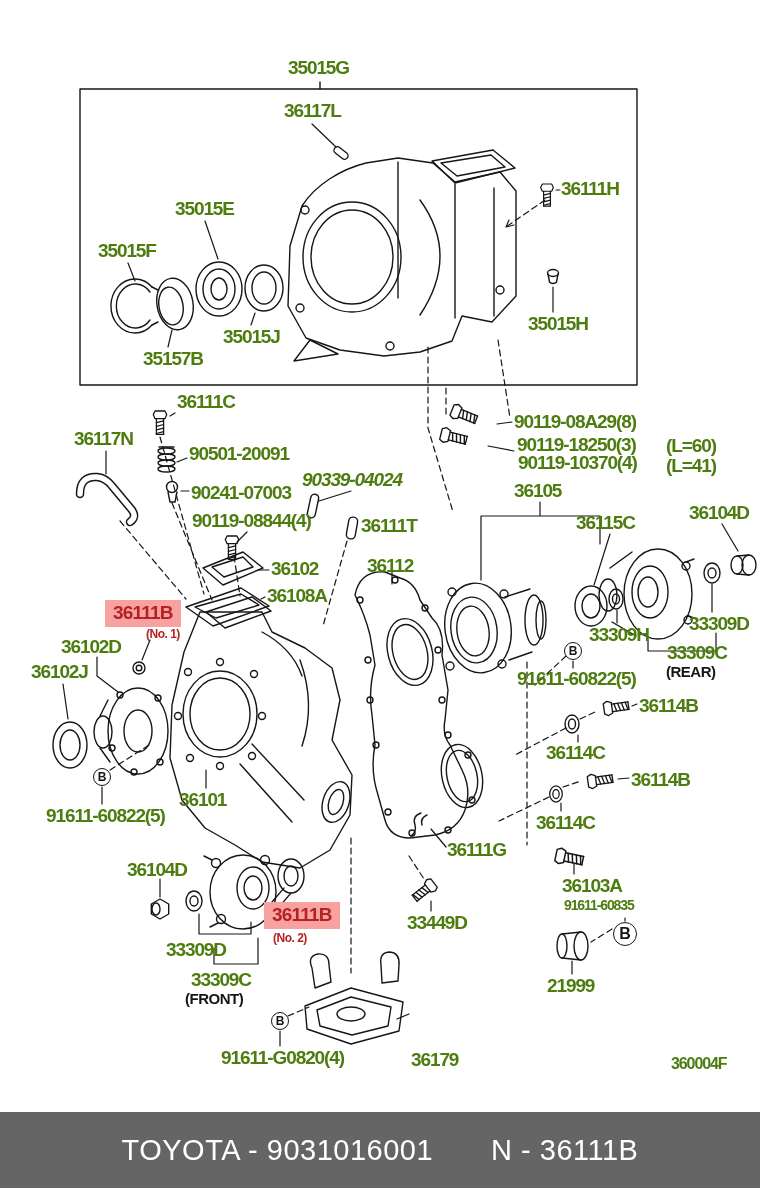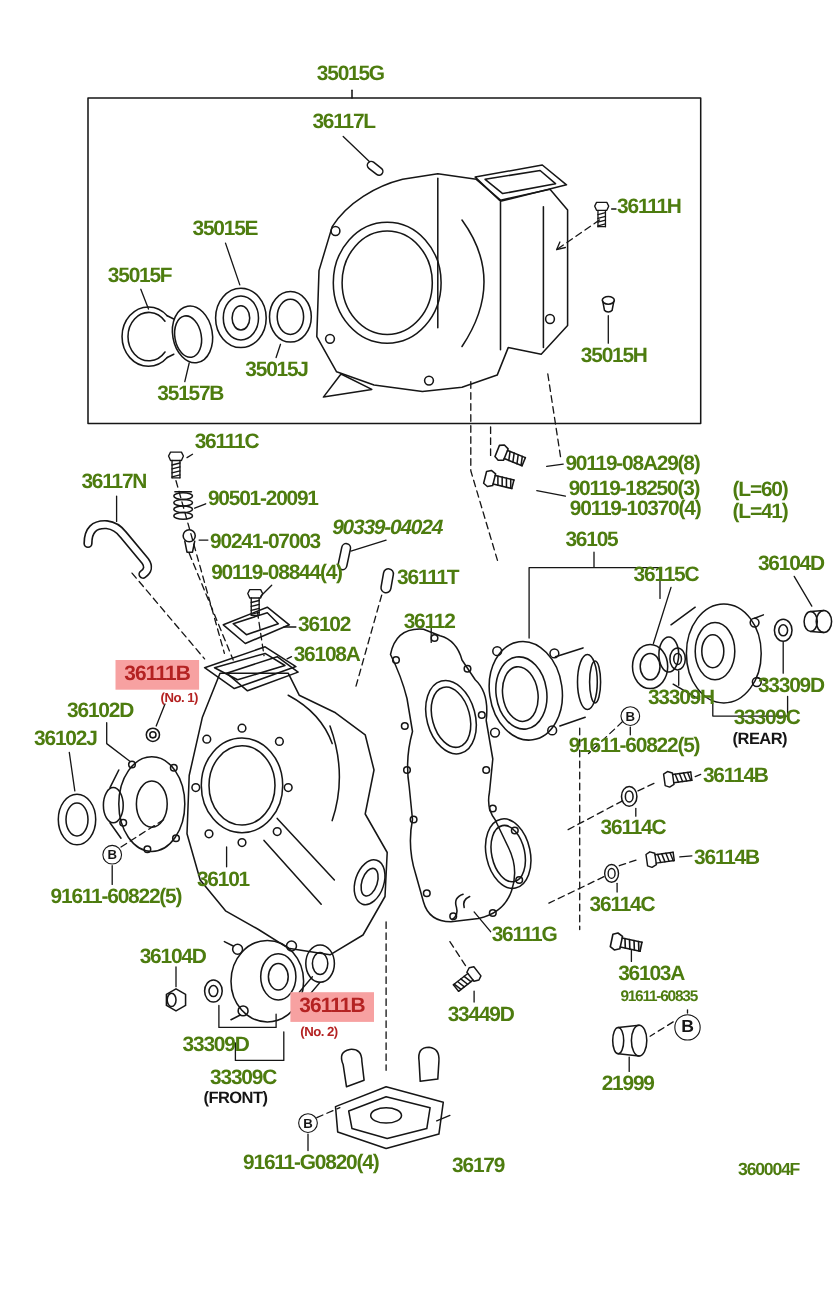--- a/index.html
+++ b/index.html
@@ -442,13 +442,17 @@
       <div class="plabel" style="left: 221px; top: 1048px;">91611-G0820(4)</div>
       <div class="plabel" style="left: 671px; top: 1056px; font-size: 16px;">360004F</div>
     </div>
   <div>
       <div class="bmark" style="left: 93px; top: 768px; width: 18px; height: 18px; font-size: 12px;">B</div>
       <div class="bmark" style="left: 564px; top: 642px; width: 18px; height: 18px; font-size: 12px;">B</div>
       <div class="bmark" style="left: 613px; top: 922px; width: 24px; height: 24px; font-size: 16px;">B</div>
       <div class="bmark" style="left: 271px; top: 1012px; width: 18px; height: 18px; font-size: 12px;">B</div>
     </div>
 
+  <div class="footer">
+    <span>TOYOTA - 9031016001</span>
+    <span>N - 36111B</span>
+  </div>
 </div>
 
 </body></html>

